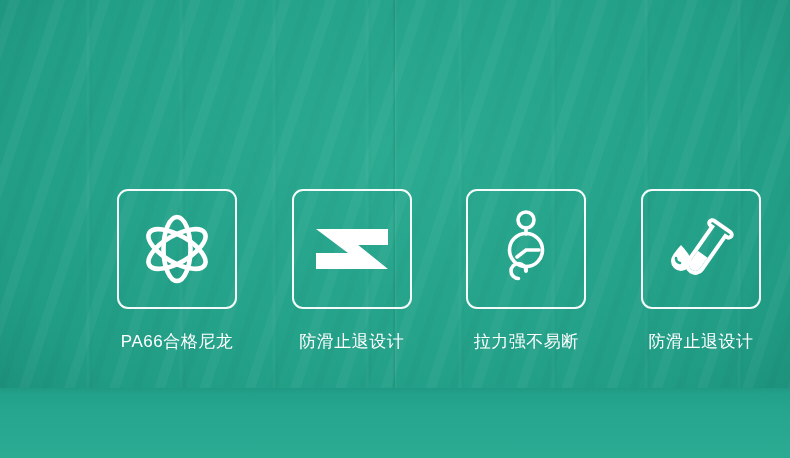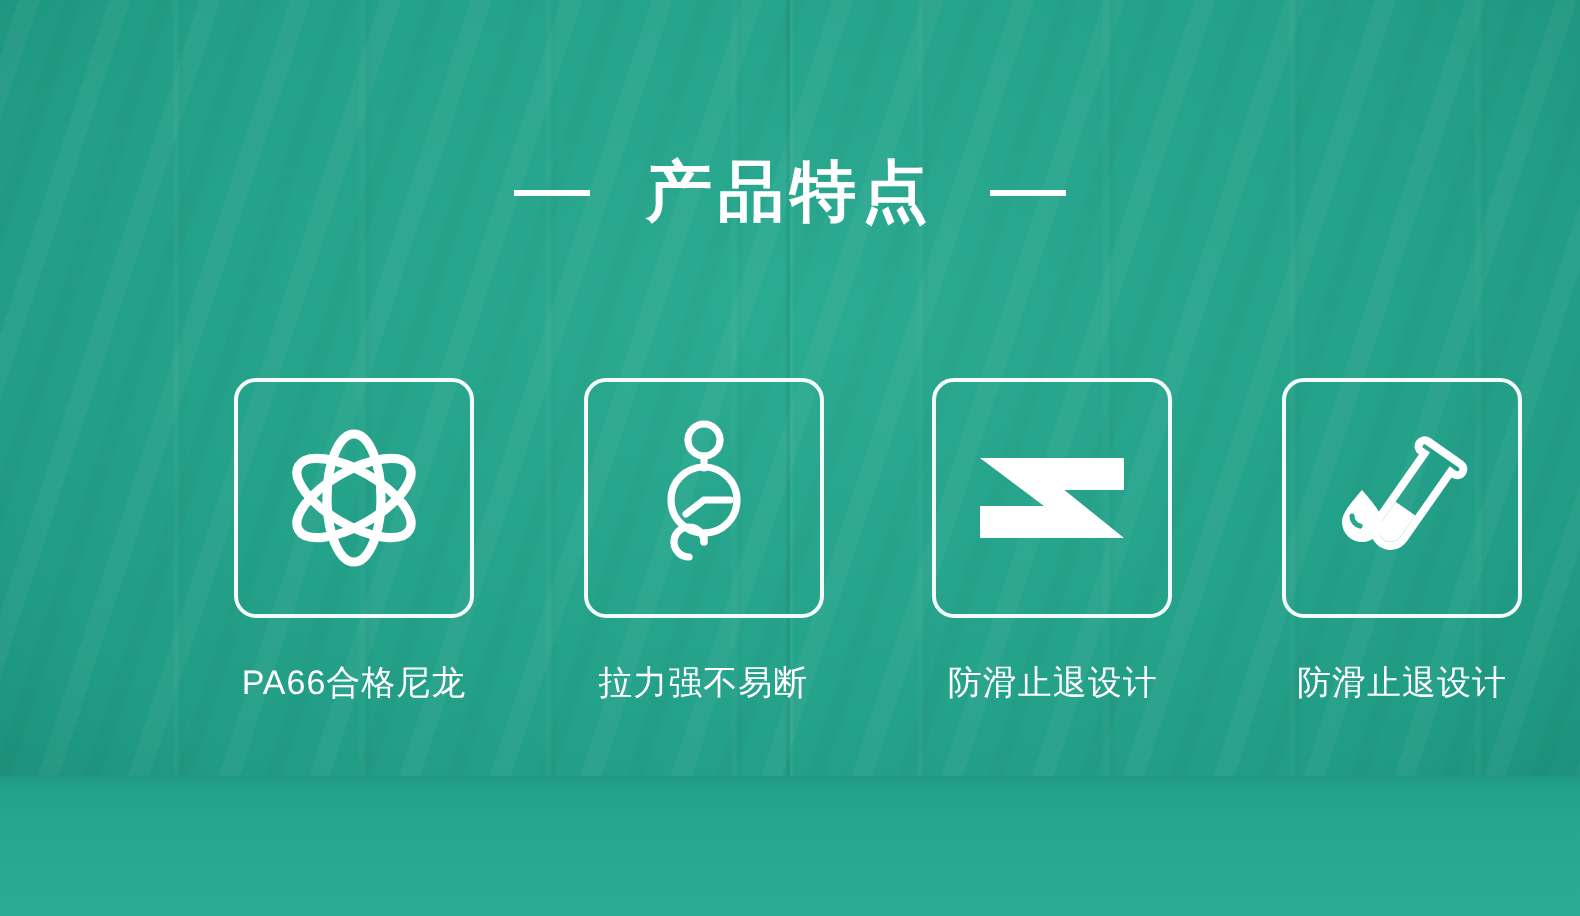--- a/index.html
+++ b/index.html
@@ -192,39 +192,44 @@
   <div class="bg-seam"></div>
   <div class="bg-vignette"></div>
 
   <div class="floor">
     <div class="floor-persp">
       
     </div>
     <div class="floor-fade"></div>
   </div>
 
-  <div class="title-row">
-    <span class="title-dash"></span>
-    <span class="title-text">产品特点</span>
-    <span class="title-dash"></span>
-  </div>
 
   <div class="features">
 
     <div class="feature">
       <div class="card">
         <svg width="84" height="84" viewBox="0 0 84 84">
           <g fill="none" stroke="#ffffff" stroke-width="4.6">
             <ellipse cx="42" cy="42" rx="13.5" ry="32"></ellipse>
             <ellipse cx="42" cy="42" rx="13.5" ry="32" transform="rotate(60 42 42)"></ellipse>
             <ellipse cx="42" cy="42" rx="13.5" ry="32" transform="rotate(120 42 42)"></ellipse>
           </g>
         </svg>
       </div>
       <div class="feature-label">PA66合格尼龙</div>
+    </div>
+
+    <div class="feature">
+      <div class="card">
+        <svg width="84" height="84" viewBox="0 0 84 84">
+          <polygon fill="#ffffff" points="6,22 78,22 78,38 42,38 42,49"></polygon>
+          <polygon fill="#ffffff" points="42,33 42,46 6,46 6,62 78,62"></polygon>
+        </svg>
+      </div>
+      <div class="feature-label">防滑止退设计</div>
     </div>
 
     <div class="feature">
       <div class="card">
         <svg width="84" height="84" viewBox="0 0 84 84">
           <g fill="none" stroke="#ffffff" stroke-width="3.6" stroke-linecap="round">
             <circle cx="42" cy="13" r="8"></circle>
             <line x1="42" y1="21" x2="42" y2="27"></line>
             <circle cx="42" cy="43" r="16.5"></circle>
             <polyline points="33,50 42,43 55,43"></polyline>
@@ -232,30 +237,20 @@
             <path d="M42 64 a7.5 7.5 0 1 0 -7.5 7.5"></path>
           </g>
         </svg>
       </div>
       <div class="feature-label">拉力强不易断</div>
     </div>
 
     <div class="feature">
       <div class="card">
         <svg width="84" height="84" viewBox="0 0 84 84">
-          <polygon fill="#ffffff" points="6,22 78,22 78,38 42,38 42,49"></polygon>
-          <polygon fill="#ffffff" points="42,33 42,46 6,46 6,62 78,62"></polygon>
-        </svg>
-      </div>
-      <div class="feature-label">防滑止退设计</div>
-    </div>
-
-    <div class="feature">
-      <div class="card">
-        <svg width="84" height="84" viewBox="0 0 84 84">
           <g transform="rotate(35 46 44)">
             <path d="M36 14 h20 a3 3 0 0 1 0 6 h-2 v41 a8 8 0 0 1 -16 0 v-41 h-2 a3 3 0 0 1 0 -6 z" fill="none" stroke="#ffffff" stroke-width="4"></path>
             <path d="M40 48 h12 v13 a6 6 0 0 1 -12 0 z" fill="#ffffff"></path>
           </g>
           <path d="M22 38 c7 8 10 12 10 16 a10 10 0 0 1 -20 0 c0 -4 3 -8 10 -16 z" fill="#ffffff"></path>
           <path d="M17 51 a5 5 0 0 0 4 5" fill="none" stroke="#2aa78f" stroke-width="2.6" stroke-linecap="round"></path>
         </svg>
       </div>
       <div class="feature-label">防滑止退设计</div>
     </div>

